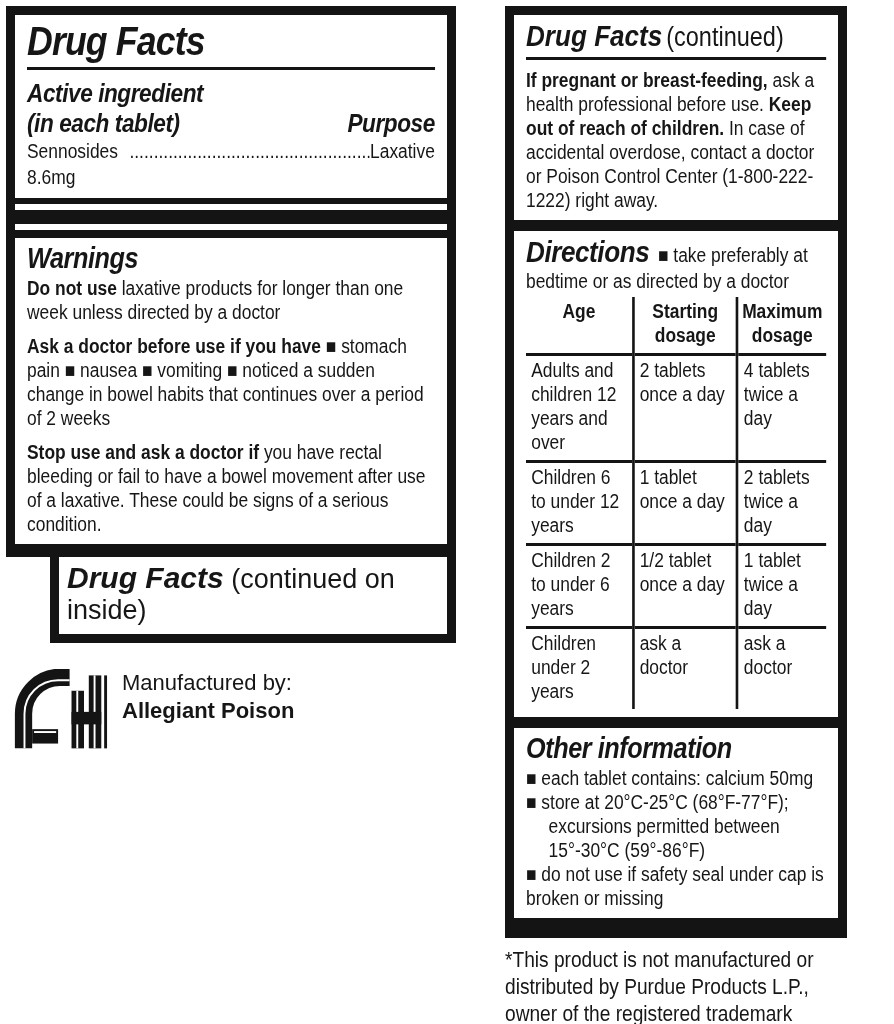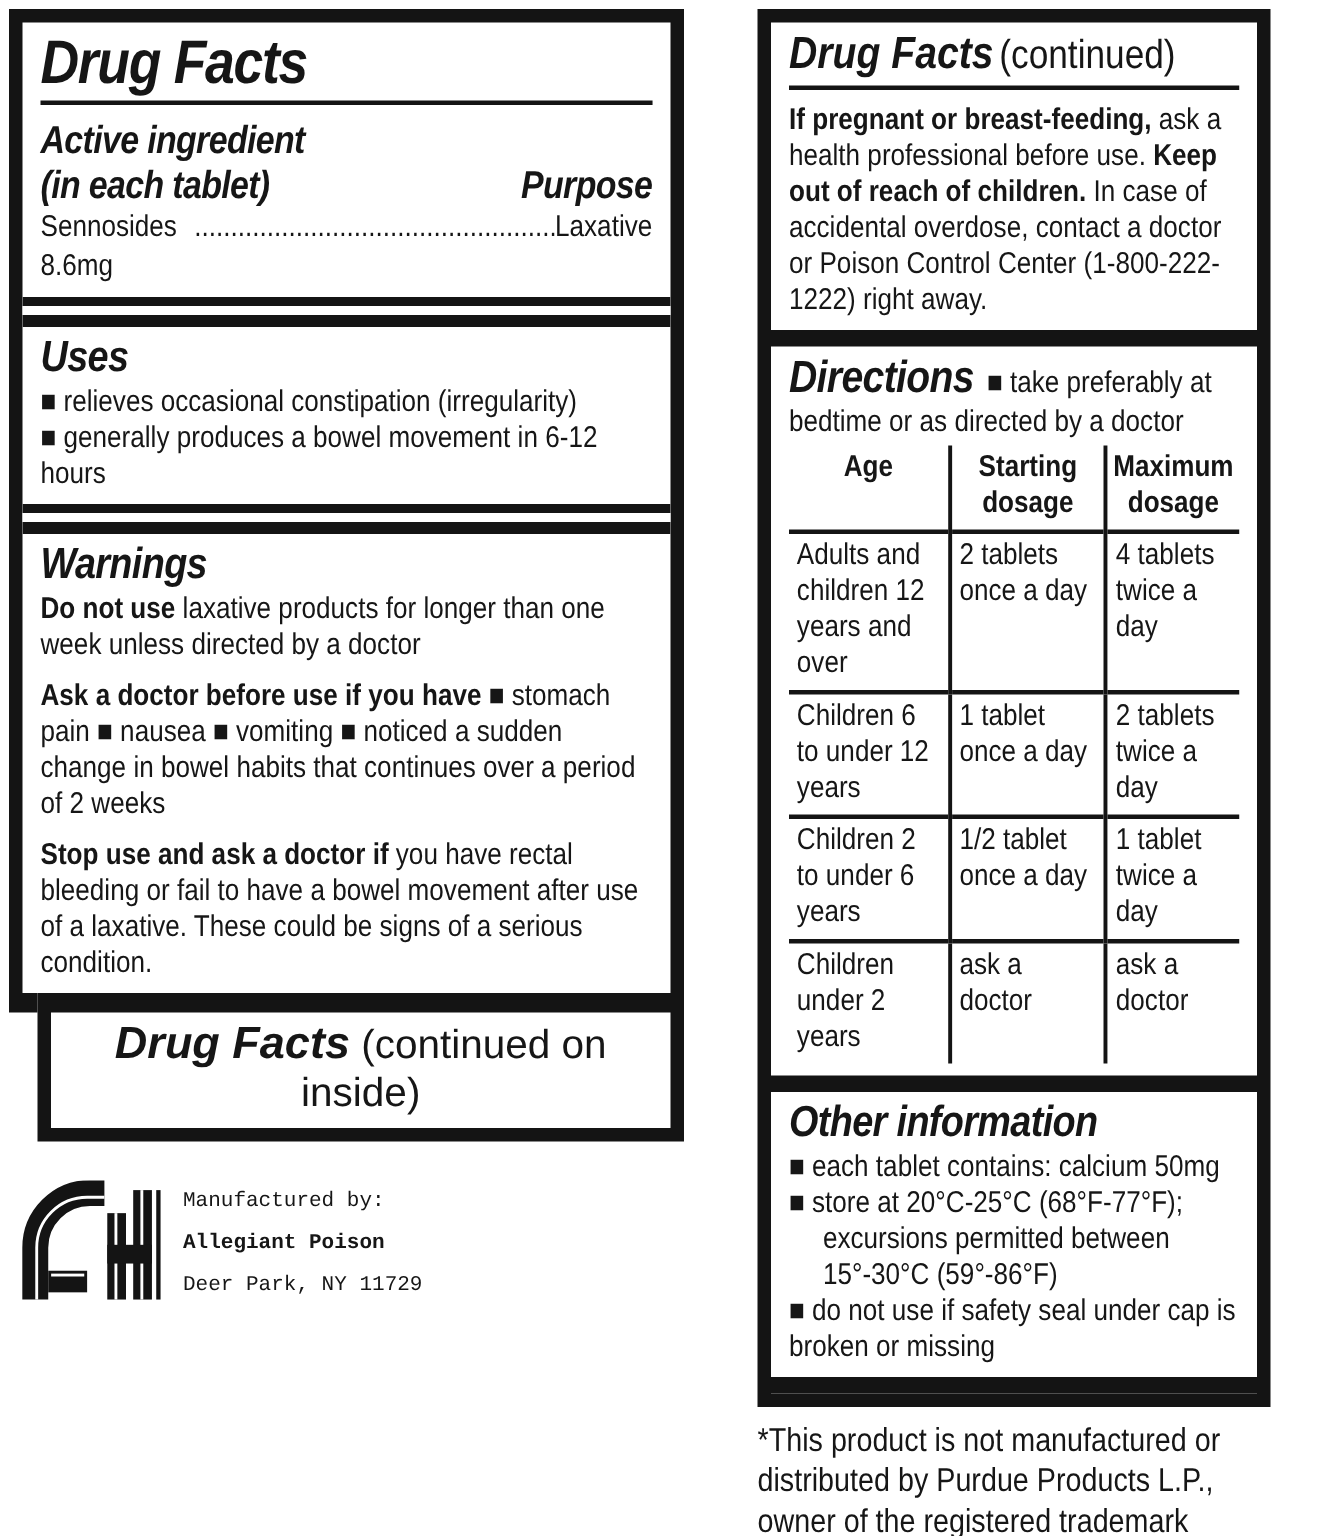--- a/index.html
+++ b/index.html
@@ -34,25 +34,25 @@
   .body, .li, p.pp { font-size:20px; line-height:24px; }
   p.pp { margin:0 0 10px 0; }
   p.last { margin-bottom:0; }
   .b { font-weight:bold; }
 
   .ai-row { display:flex; justify-content:space-between; align-items:flex-end; }
   .ai-h { font-style:italic; font-weight:bold; font-size:26px; line-height:30px; letter-spacing:-0.5px; }
   .dose-line { display:flex; align-items:baseline; font-size:20px; line-height:26px; }
   .dots { flex:1 1 auto; overflow:hidden; white-space:nowrap; }
 
-  .cont-box { margin:-13px 0 0 19px; border:9px solid #141414; border-top-width:13px; background:#fff;
-              padding:4px 8px 8px 8px; text-align:center; }
+  .cont-box { margin:-13px 0 0 44px; border:9px solid #141414; border-top-width:13px; background:#fff;
+              padding:4px 8px 8px 8px; text-align:left; }
 
   .mfg { margin:26px 0 0 6px; display:flex; align-items:flex-start; gap:14px; }
-  .mfg-text { font-size:14px; line-height:28px;font-family:Liberation Mono, monospace; }
+  .mfg-text { font-size:22px; line-height:28px; }
 
   .dir-head { margin:0 0 4px 0; }
   .dir-h { font-style:italic; font-weight:bold; font-size:30px; letter-spacing:-0.5px; margin-right:10px; }
   .dir-intro { font-size:20px; line-height:24px; }
 
   table.dtable { width:100%; border-collapse:collapse; margin-top:4px; font-size:20px; line-height:24px; }
   table.dtable th { font-weight:bold; text-align:center; vertical-align:top; padding:2px 4px 6px 4px; }
   table.dtable td { vertical-align:top; text-align:left; padding:2px 4px 6px 6px; }
   table.dtable th + th, table.dtable td + td { border-left:3px solid #141414; }
   table.dtable tbody td { border-top:3px solid #141414; }
@@ -81,27 +81,20 @@
         <div class="dose-line">
           <span>Sennosides 8.6mg</span>
           <span class="dots">......................................................................</span>
           <span>Laxative</span>
         </div>
       </div>
     </div>
 
     <div class="sep"></div>
 
-    <div class="section">
-      <div class="cx">
-        <div class="h2">Uses</div>
-        <div class="li">■ relieves occasional constipation (irregularity)</div>
-        <div class="li">■ generally produces a bowel movement in 6-12 hours</div>
-      </div>
-    </div>
 
     <div class="sep"></div>
 
     <div class="section">
       <div class="cx">
         <div class="h2">Warnings</div>
         <p class="pp"><span class="b">Do not use</span><span> laxative products for longer than one week unless directed by a doctor</span></p>
         <p class="pp"><span class="b">Ask a doctor before use if you have</span><span> ■ stomach pain ■ nausea ■ vomiting ■ noticed a sudden change in bowel habits that continues over a period of 2 weeks</span></p>
         <p class="pp last"><span class="b">Stop use and ask a doctor if</span><span> you have rectal bleeding or fail to have a bowel movement after use of a laxative. These could be signs of a serious condition.</span></p>
       </div>
@@ -121,21 +114,20 @@
       <rect x="62" y="22" width="13" height="60" fill="#141414"></rect>
       <rect x="80" y="6" width="13" height="76" fill="#141414"></rect>
       <rect x="67" y="22" width="2" height="60" fill="#ffffff"></rect>
       <rect x="85" y="6" width="2" height="76" fill="#ffffff"></rect>
       <rect x="96" y="6" width="3" height="76" fill="#141414"></rect>
       <rect x="62" y="44" width="31" height="13" fill="#141414"></rect>
     </svg>
     <div class="mfg-text">
       <div>Manufactured by:</div>
       <div class="b">Allegiant Poison</div>
-      <div>Deer Park, NY 11729</div>
     </div>
   </div>
 </div>
 
 <div class="col col-right">
   <div class="panel">
 
     <div class="section">
       <div class="cx">
         <div>

